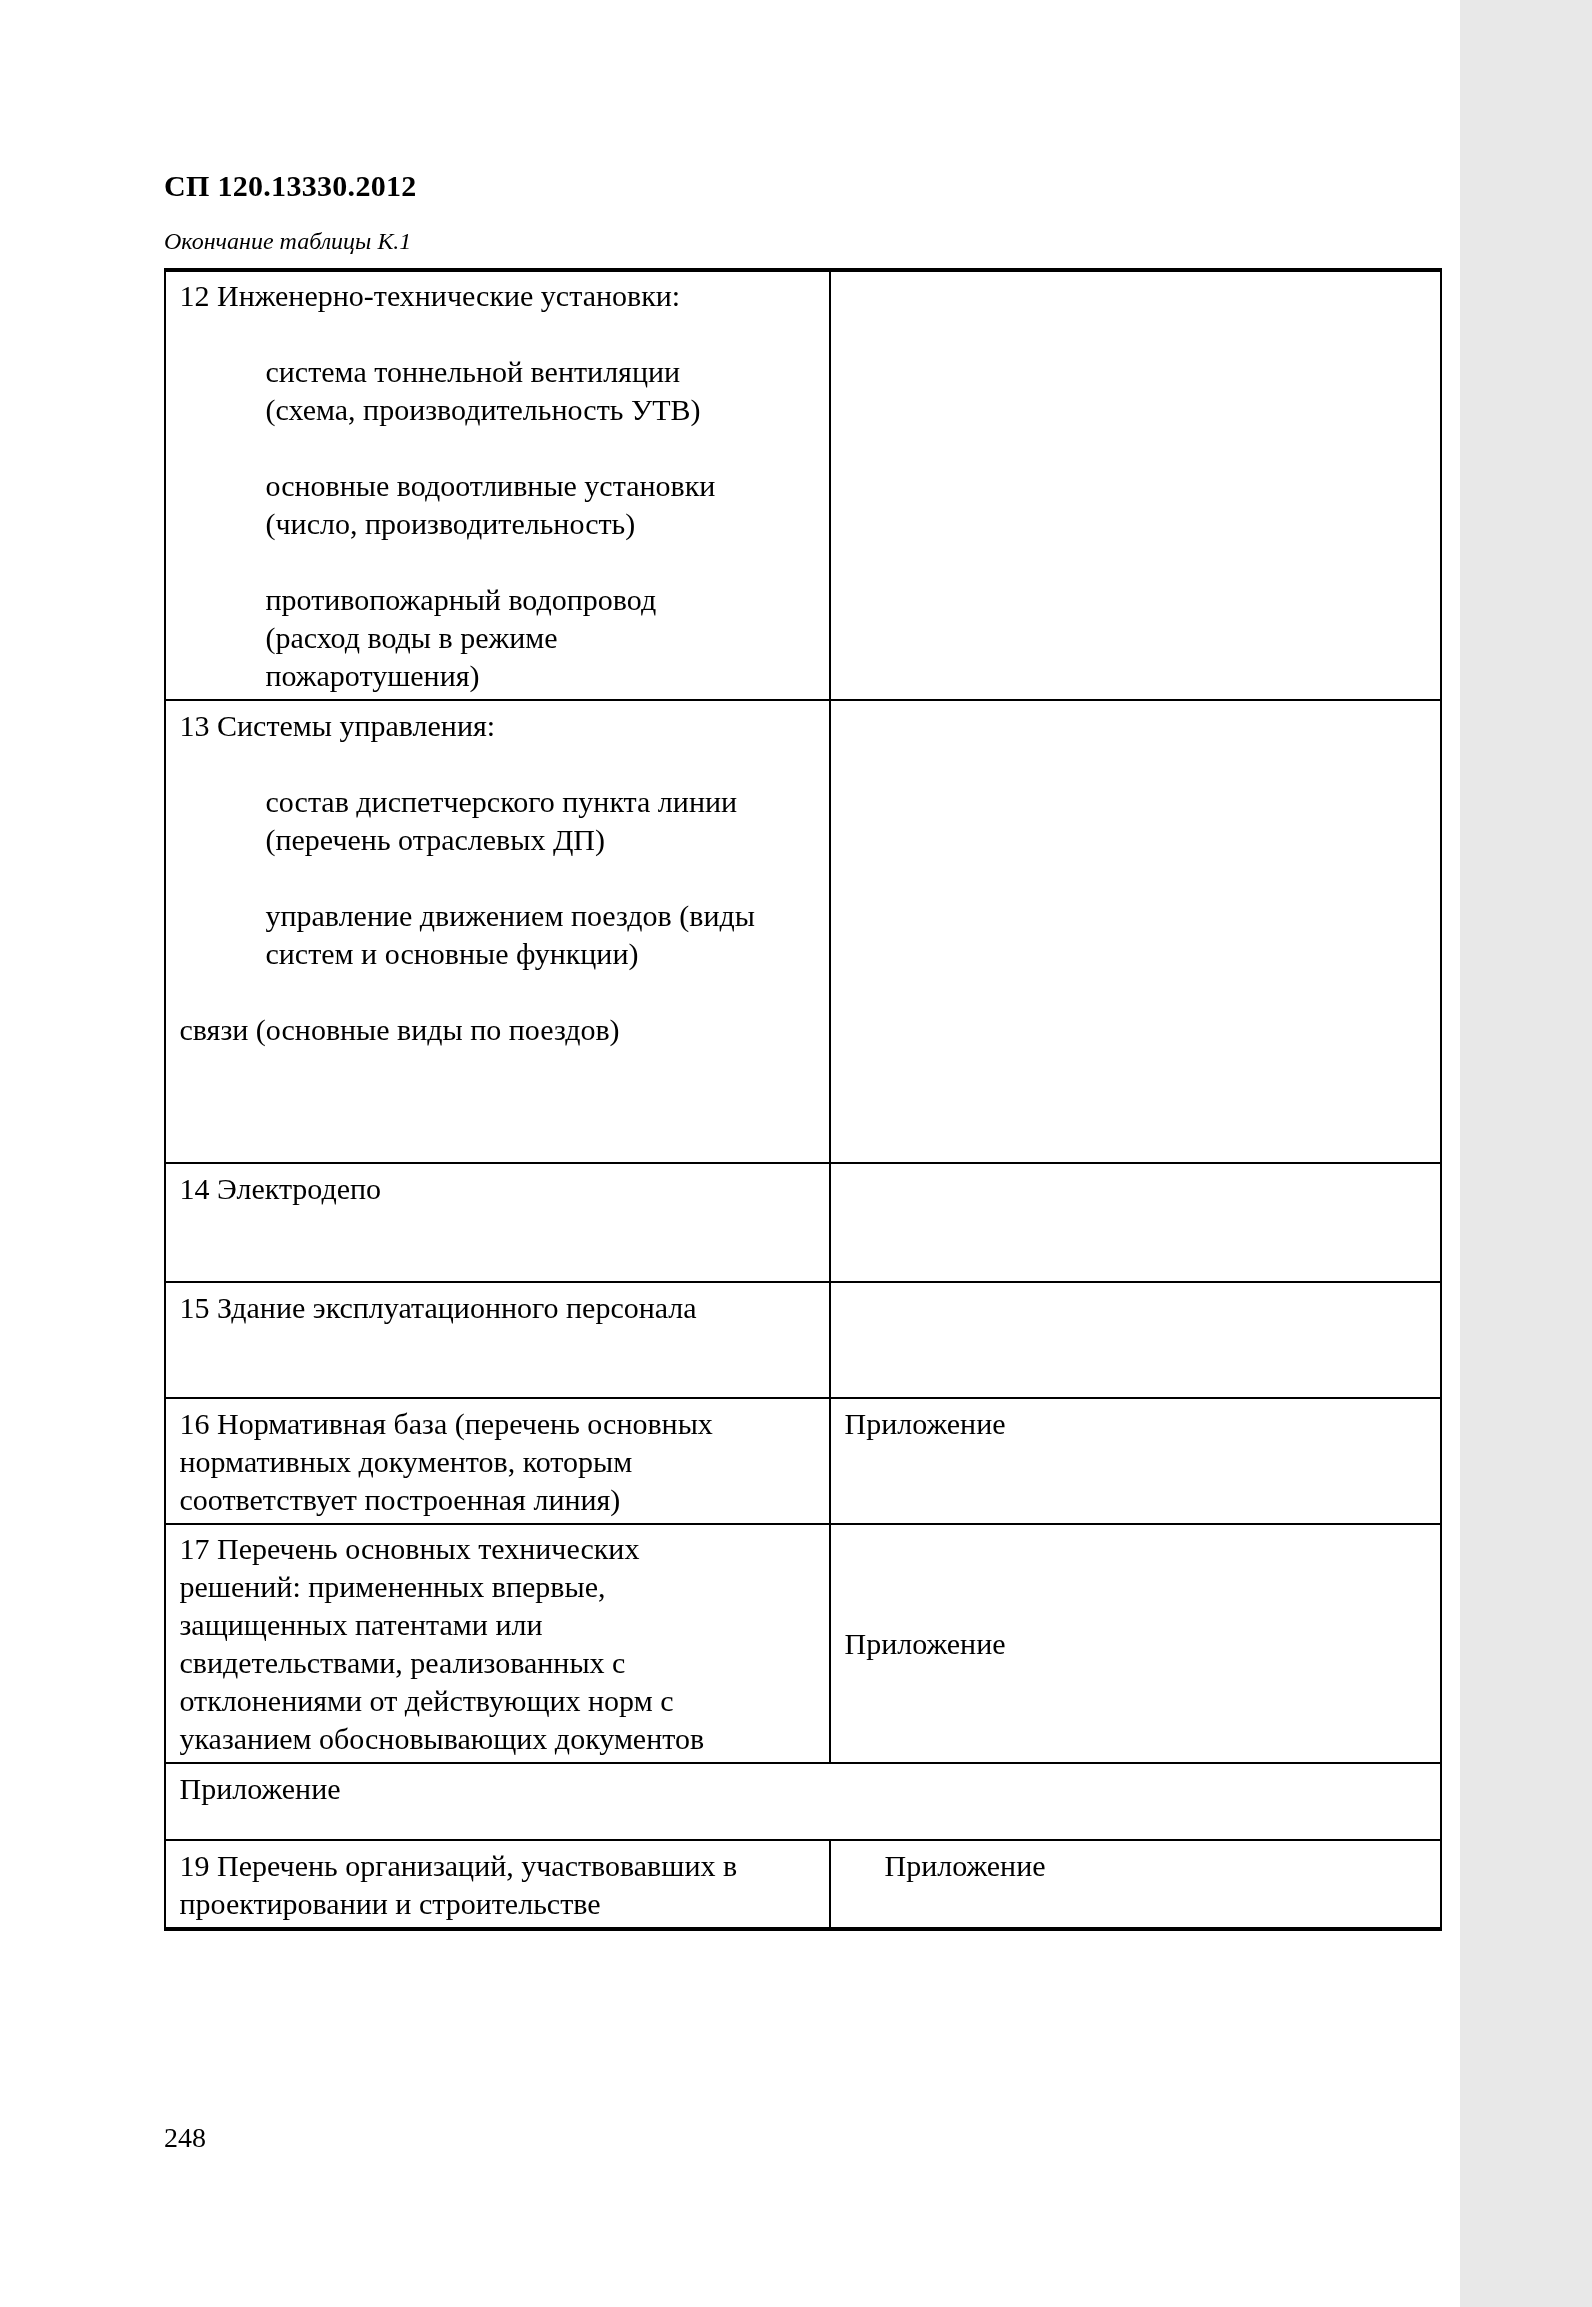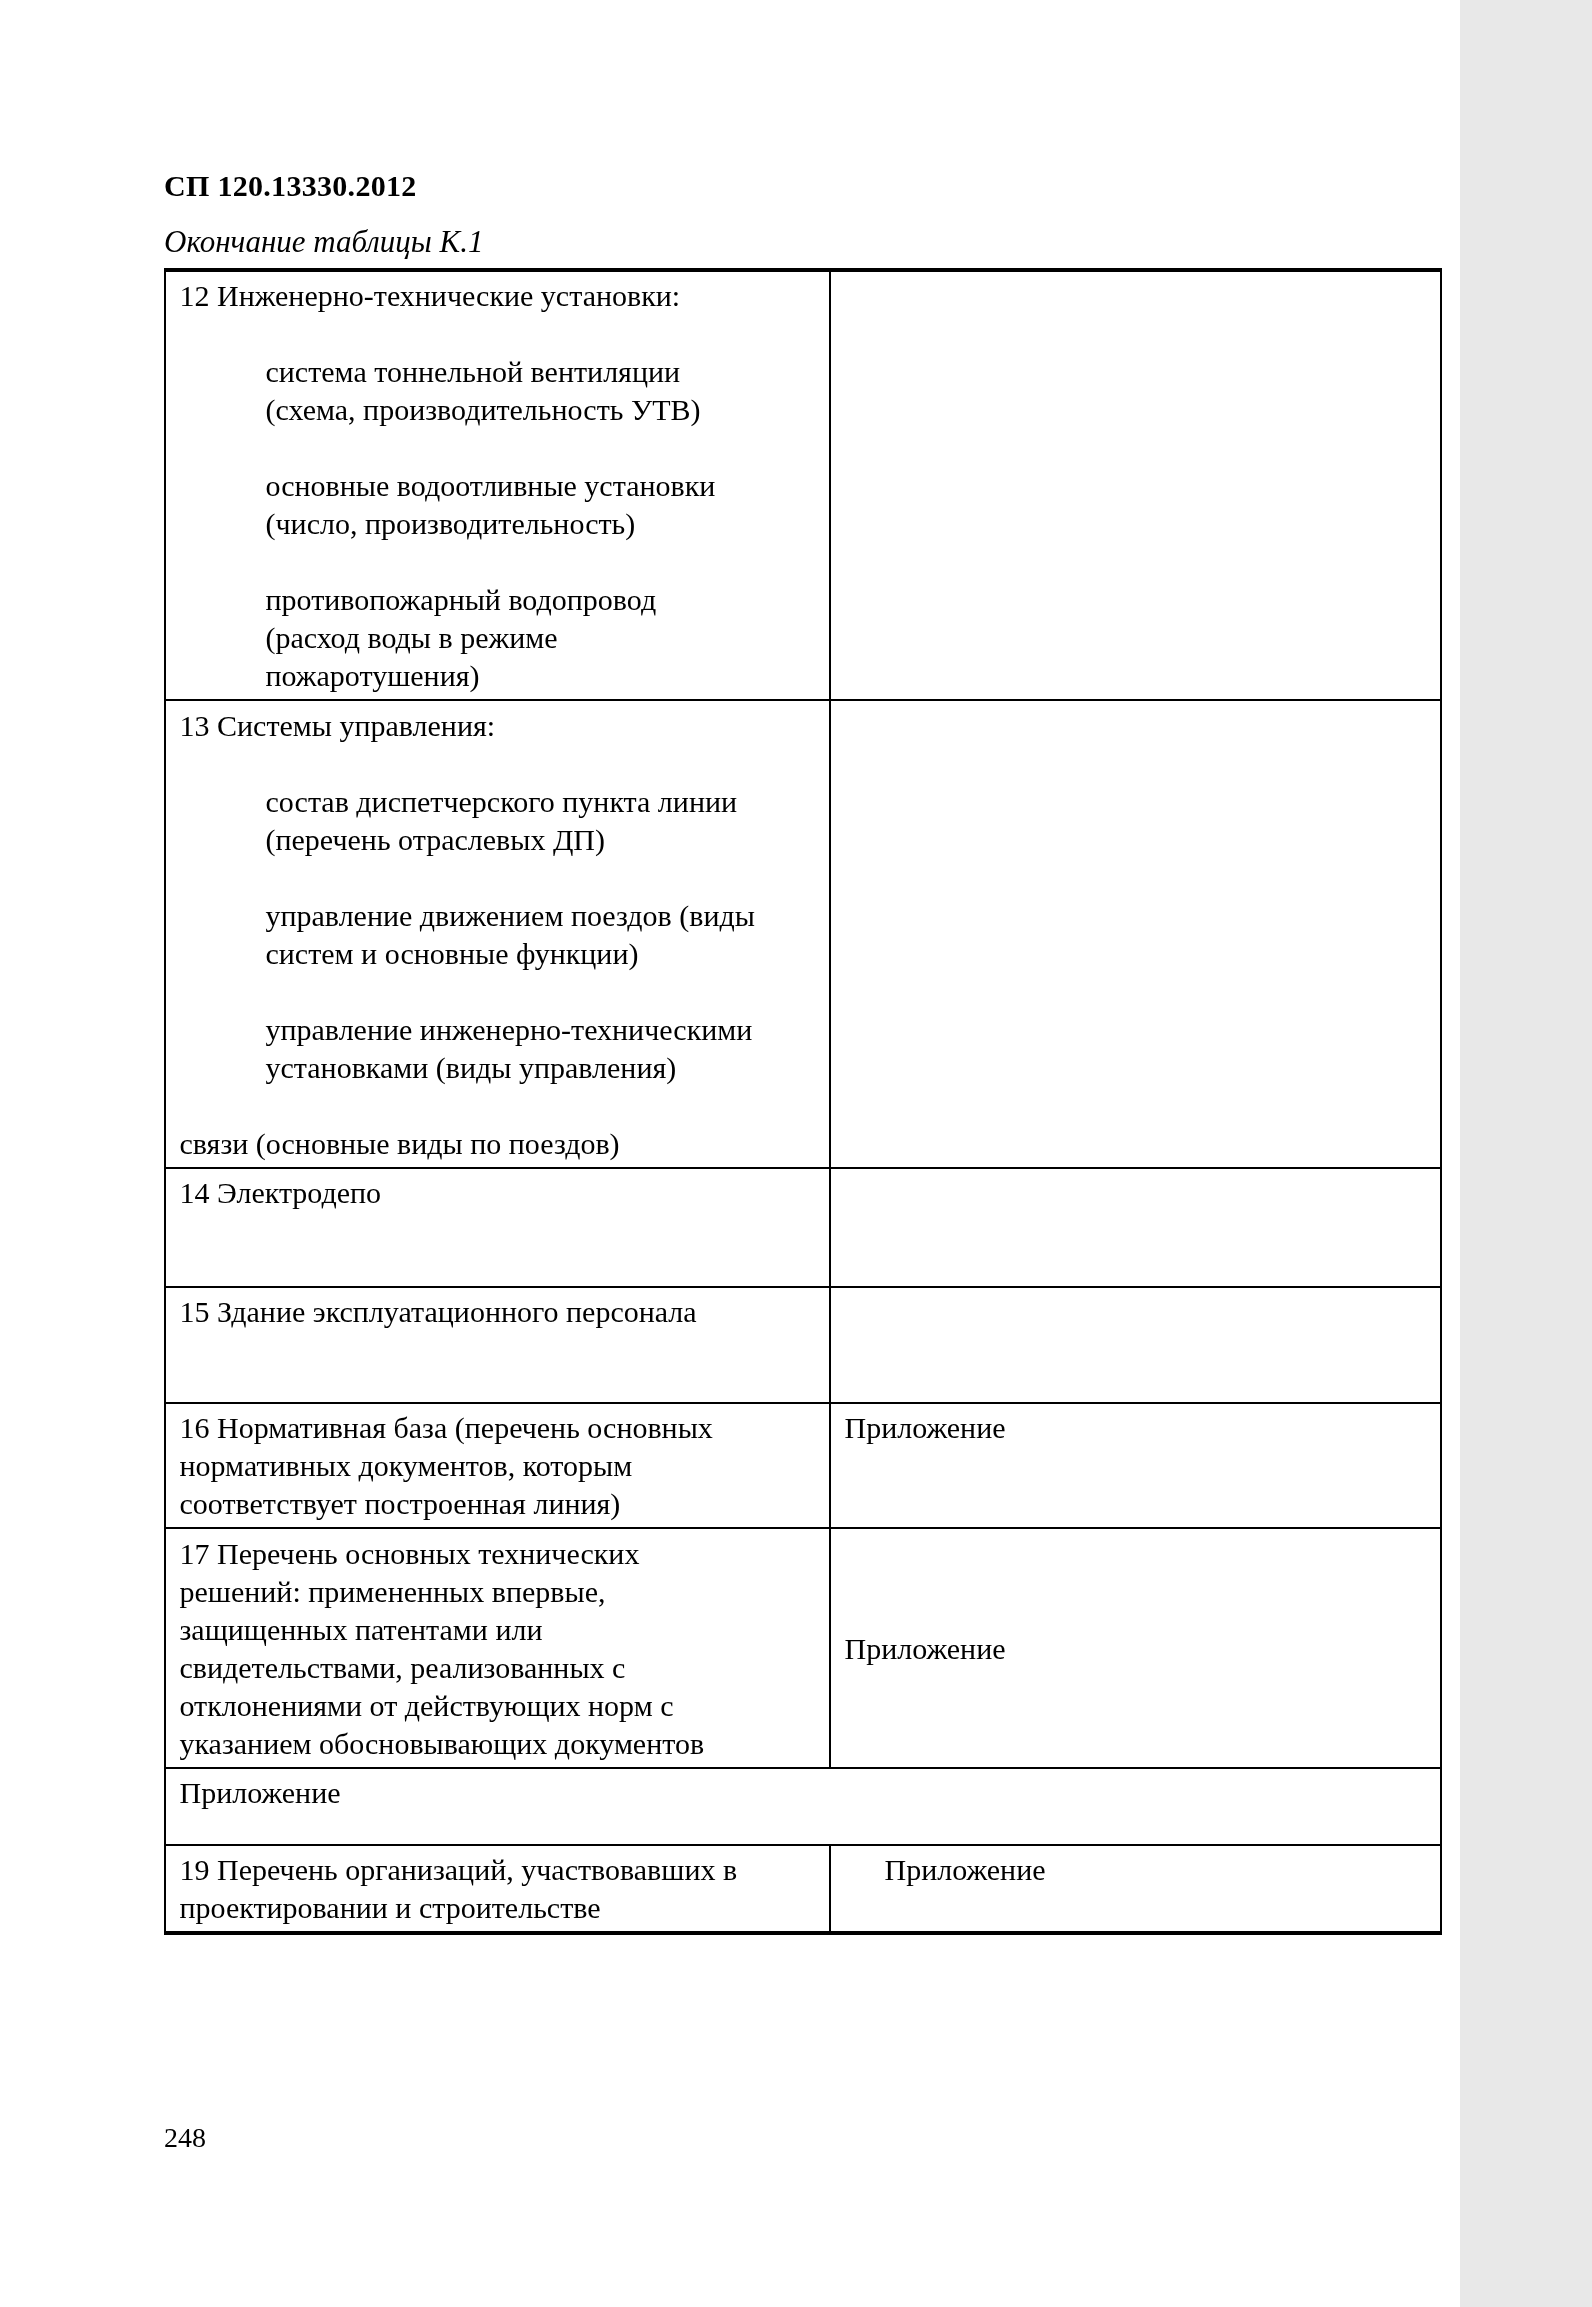--- a/index.html
+++ b/index.html
@@ -19,21 +19,21 @@
     font-size: 30px;
     line-height: 38px;
     font-weight: bold;
     letter-spacing: 0.3px;
     white-space: pre-line;
   }
   .table-caption {
     position: absolute;
     left: 164px;
     top: 222px;
-    font-size: 31px;
+    font-size: 24px;
     line-height: 39px;
     font-style: italic;
     white-space: pre-line;
   }
   .k1-table {
     position: absolute;
     left: 164px;
     top: 268px;
     width: 1278px;
     box-sizing: border-box;
@@ -110,22 +110,20 @@
       </div>
     </section>
 
     <section class="t-row r13">
       <div class="cell cell-left">
         <p class="p">13 Системы управления:</p>
         <p class="p ind gap">состав диспетчерского пункта линии
 (перечень отраслевых ДП)</p>
         <p class="p ind gap">управление движением поездов (виды
 систем и основные функции)</p>
-        <p class="p ind gap">управление инженерно-техническими
-установками (виды управления)</p>
         <p class="p gap">связи (основные виды по поездов)</p>
       </div>
       <div class="cell cell-right">
         <p class="p"></p>
       </div>
     </section>
 
     <section class="t-row r14">
       <div class="cell cell-left">
         <p class="p">14 Электродепо</p>

